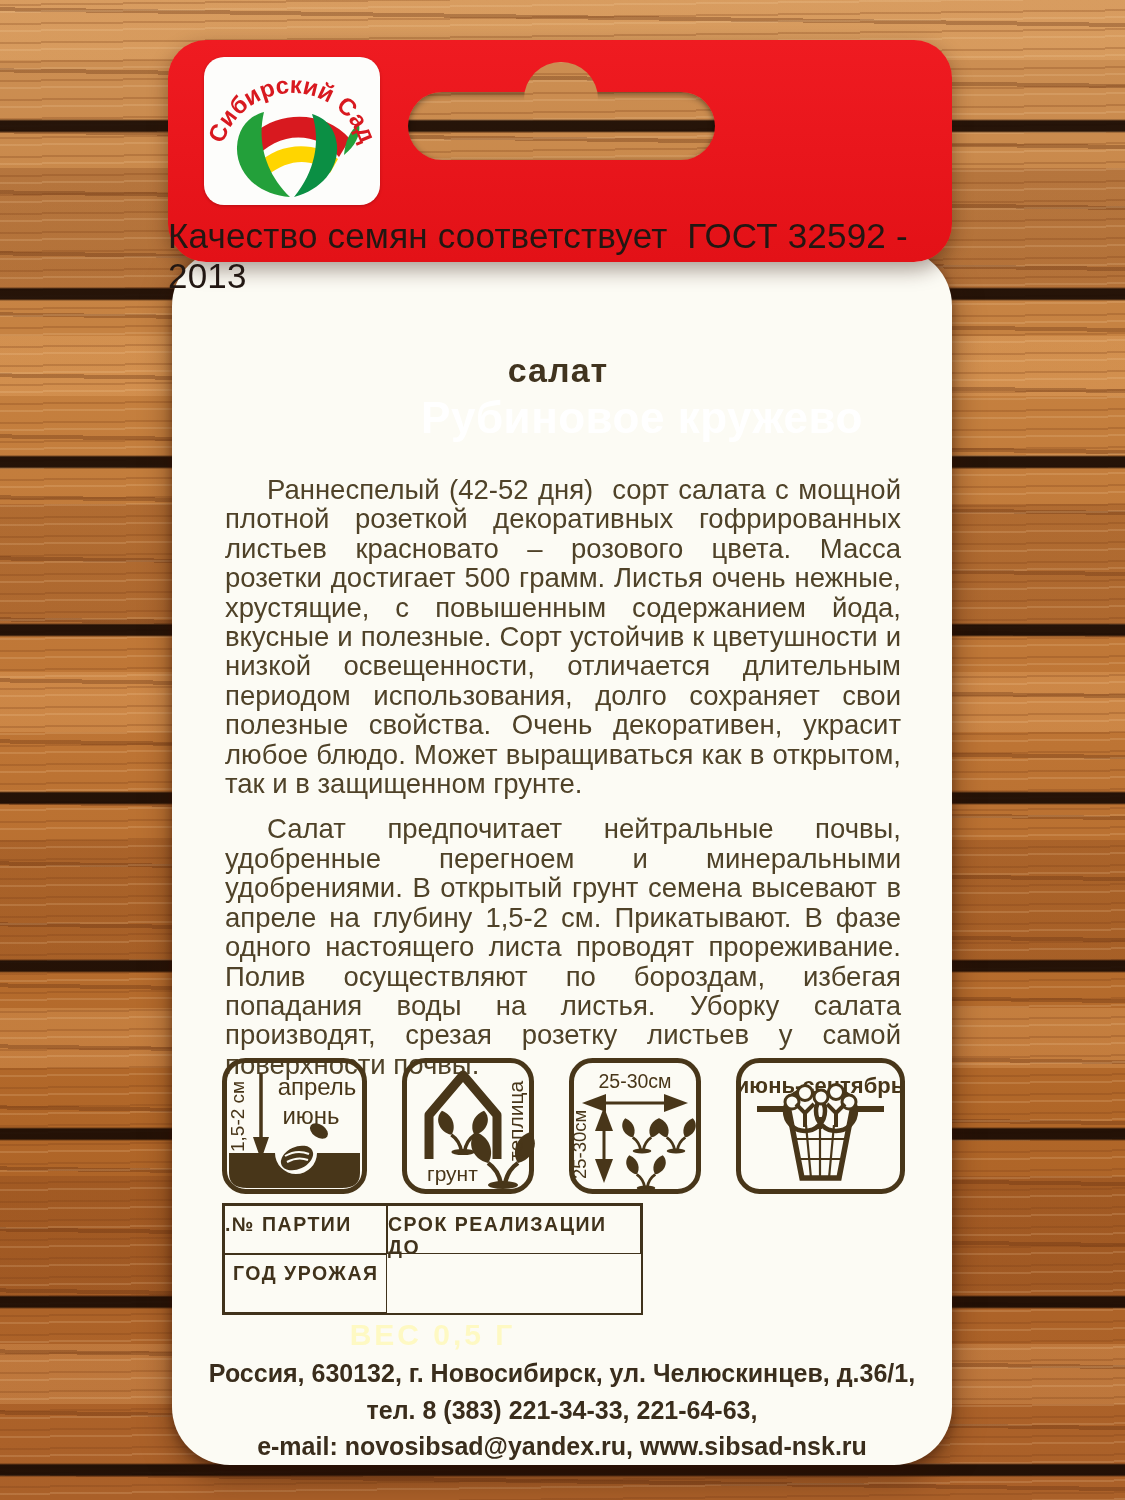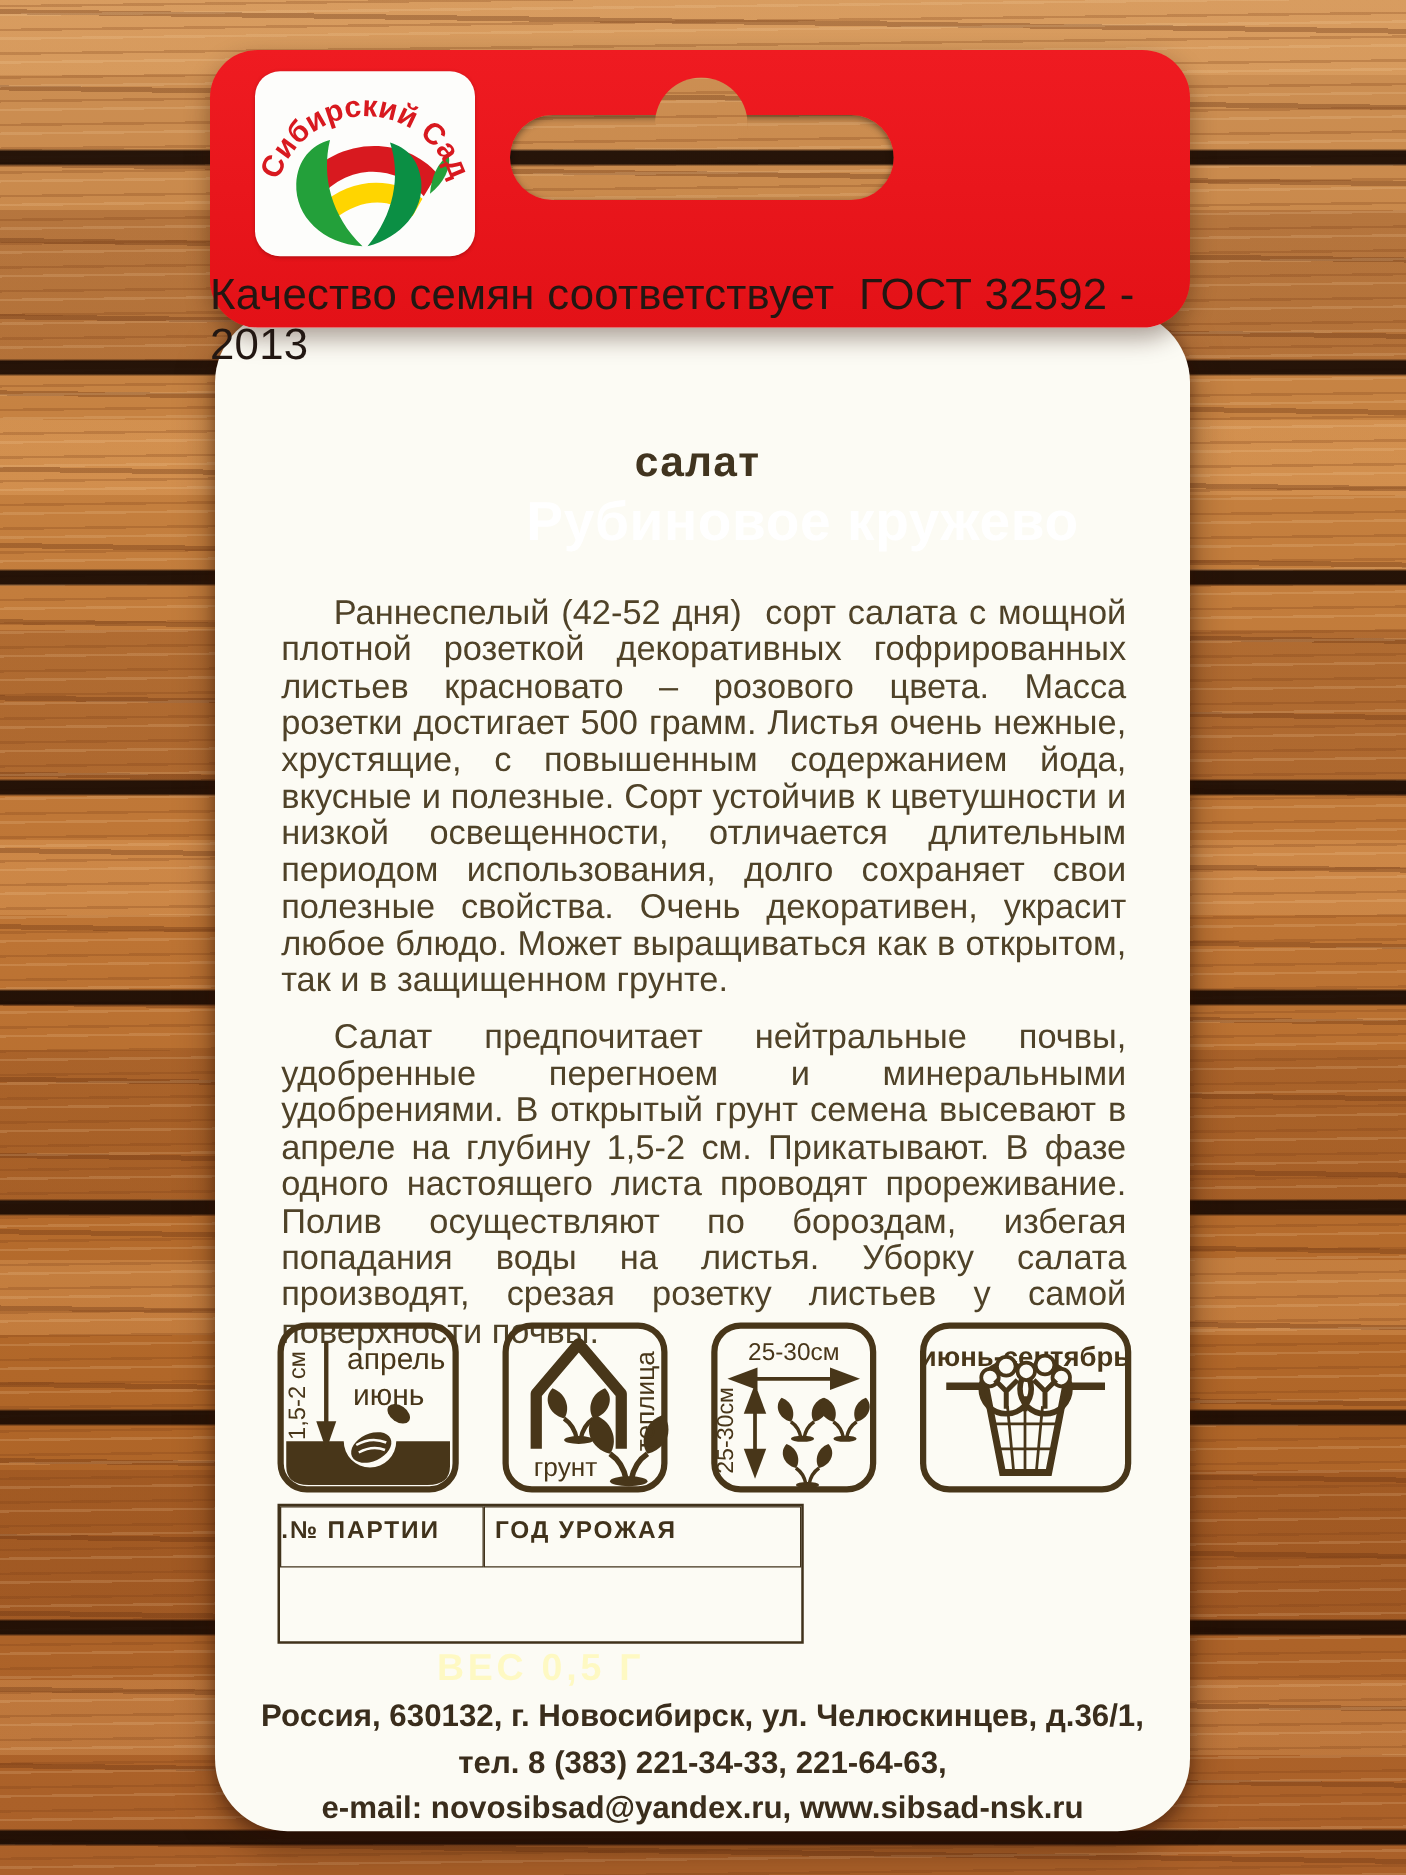--- a/index.html
+++ b/index.html
@@ -185,20 +185,21 @@
         <circle cx="101" cy="35" r="7.5" stroke-width="3" fill="#fcfbf4"></circle>
         <circle cx="114" cy="45" r="7" stroke-width="3" fill="#fcfbf4"></circle>
         <path d="M 70 70 L 70 56 L 61 47 M 70 56 L 79 47 M 101 70 L 101 56 L 92 47 M 101 56 L 110 47" stroke-width="4"></path>
         <path d="M 85 72 L 85 60" stroke-width="4"></path>
       </g>
     </svg>
   </div>
 
   <div class="abs spec-table">
     <div class="cell">.№ ПАРТИИ</div>
+    <div class="cell">СРОК РЕАЛИЗАЦИИ ДО</div>
     <div class="cell left">ГОД УРОЖАЯ</div>
   </div>
 
   <div class="abs weight">ВЕС 0,5 Г</div>
 
   <div class="abs contacts">
     <div>Россия, 630132, г. Новосибирск, ул. Челюскинцев, д.36/1,</div>
     <div>тел. 8 (383) 221-34-33, 221-64-63,</div>
     <div>e-mail: novosibsad@yandex.ru, www.sibsad-nsk.ru</div>
   </div>

